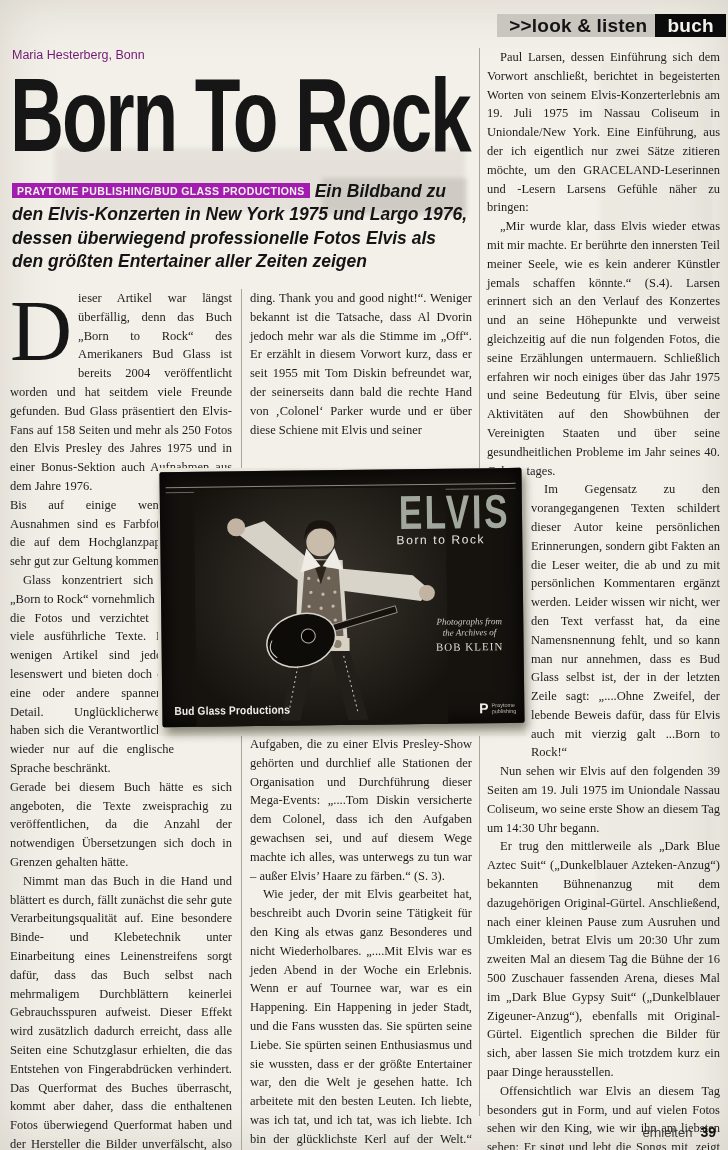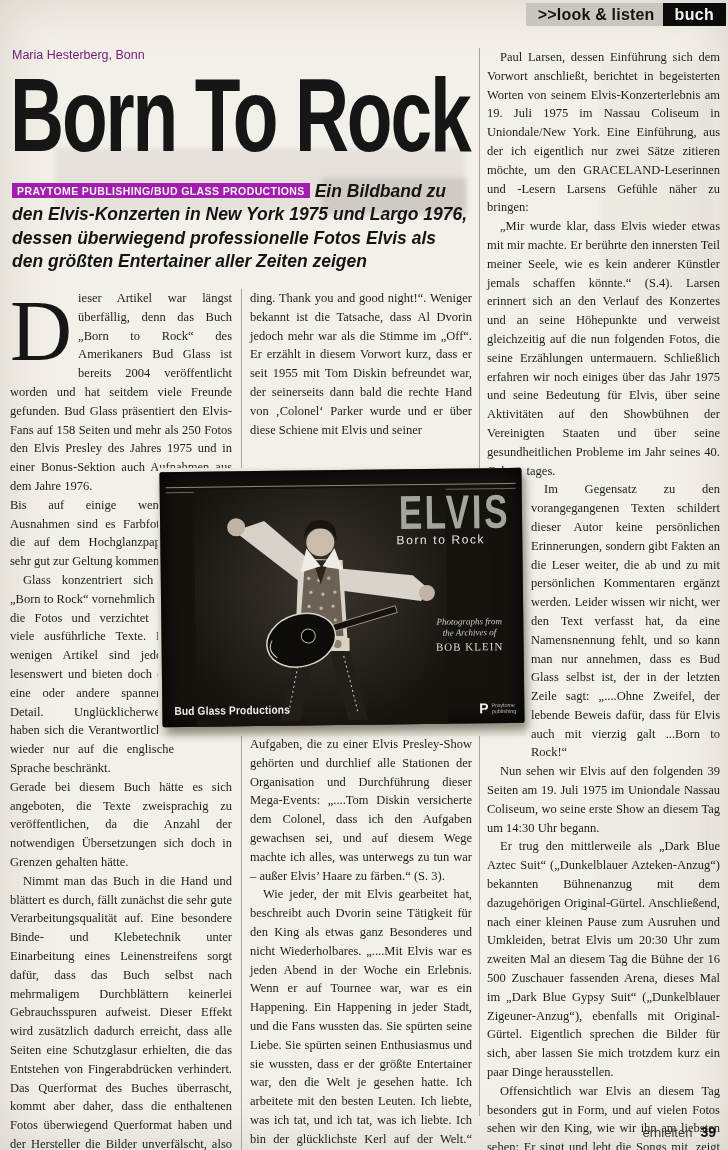--- a/index.html
+++ b/index.html
@@ -1,21 +1,21 @@
 <!DOCTYPE html>
 <html><head>
 <meta charset="utf-8">
 <style>
   html,body{margin:0;padding:0;background:#d8d4cb;}
   .page{position:relative;width:728px;height:1150px;background:#f3f0e9;overflow:hidden;
         font-family:"Liberation Serif",serif;color:#1c1c1c;
         box-shadow:inset 0 0 55px rgba(115,105,88,.22);}
   
-  .masthead{position:absolute;top:3px;right:2px;display:flex;z-index:3;
-            font-family:"Liberation Sans",sans-serif;font-weight:bold;font-size:16px;line-height:23px;}
+  .masthead{position:absolute;top:14px;right:2px;display:flex;z-index:3;
+            font-family:"Liberation Sans",sans-serif;font-weight:bold;font-size:19px;line-height:23px;}
   .masthead .look{background:#c9c6c0;color:#141414;padding:0 8px 0 12px;letter-spacing:.2px;}
   .masthead .buch{background:#0b0b0b;color:#f4f2ee;padding:0 12px;letter-spacing:.3px;}
   
   .ghost{position:absolute;pointer-events:none;filter:blur(2px);}
   .g1{left:55px;top:148px;width:410px;height:64px;background:#8a867d;opacity:.13;}
   .g2{left:322px;top:178px;width:145px;height:38px;background:#5f5c55;opacity:.16;}
   .g3{left:600px;top:60px;width:112px;height:240px;background:#9a958a;opacity:.07;}
   .g4{left:596px;top:780px;width:118px;height:220px;background:#9a958a;opacity:.06;}
   
   .content{position:absolute;top:48px;left:10px;right:8px;bottom:34px;display:flex;}

